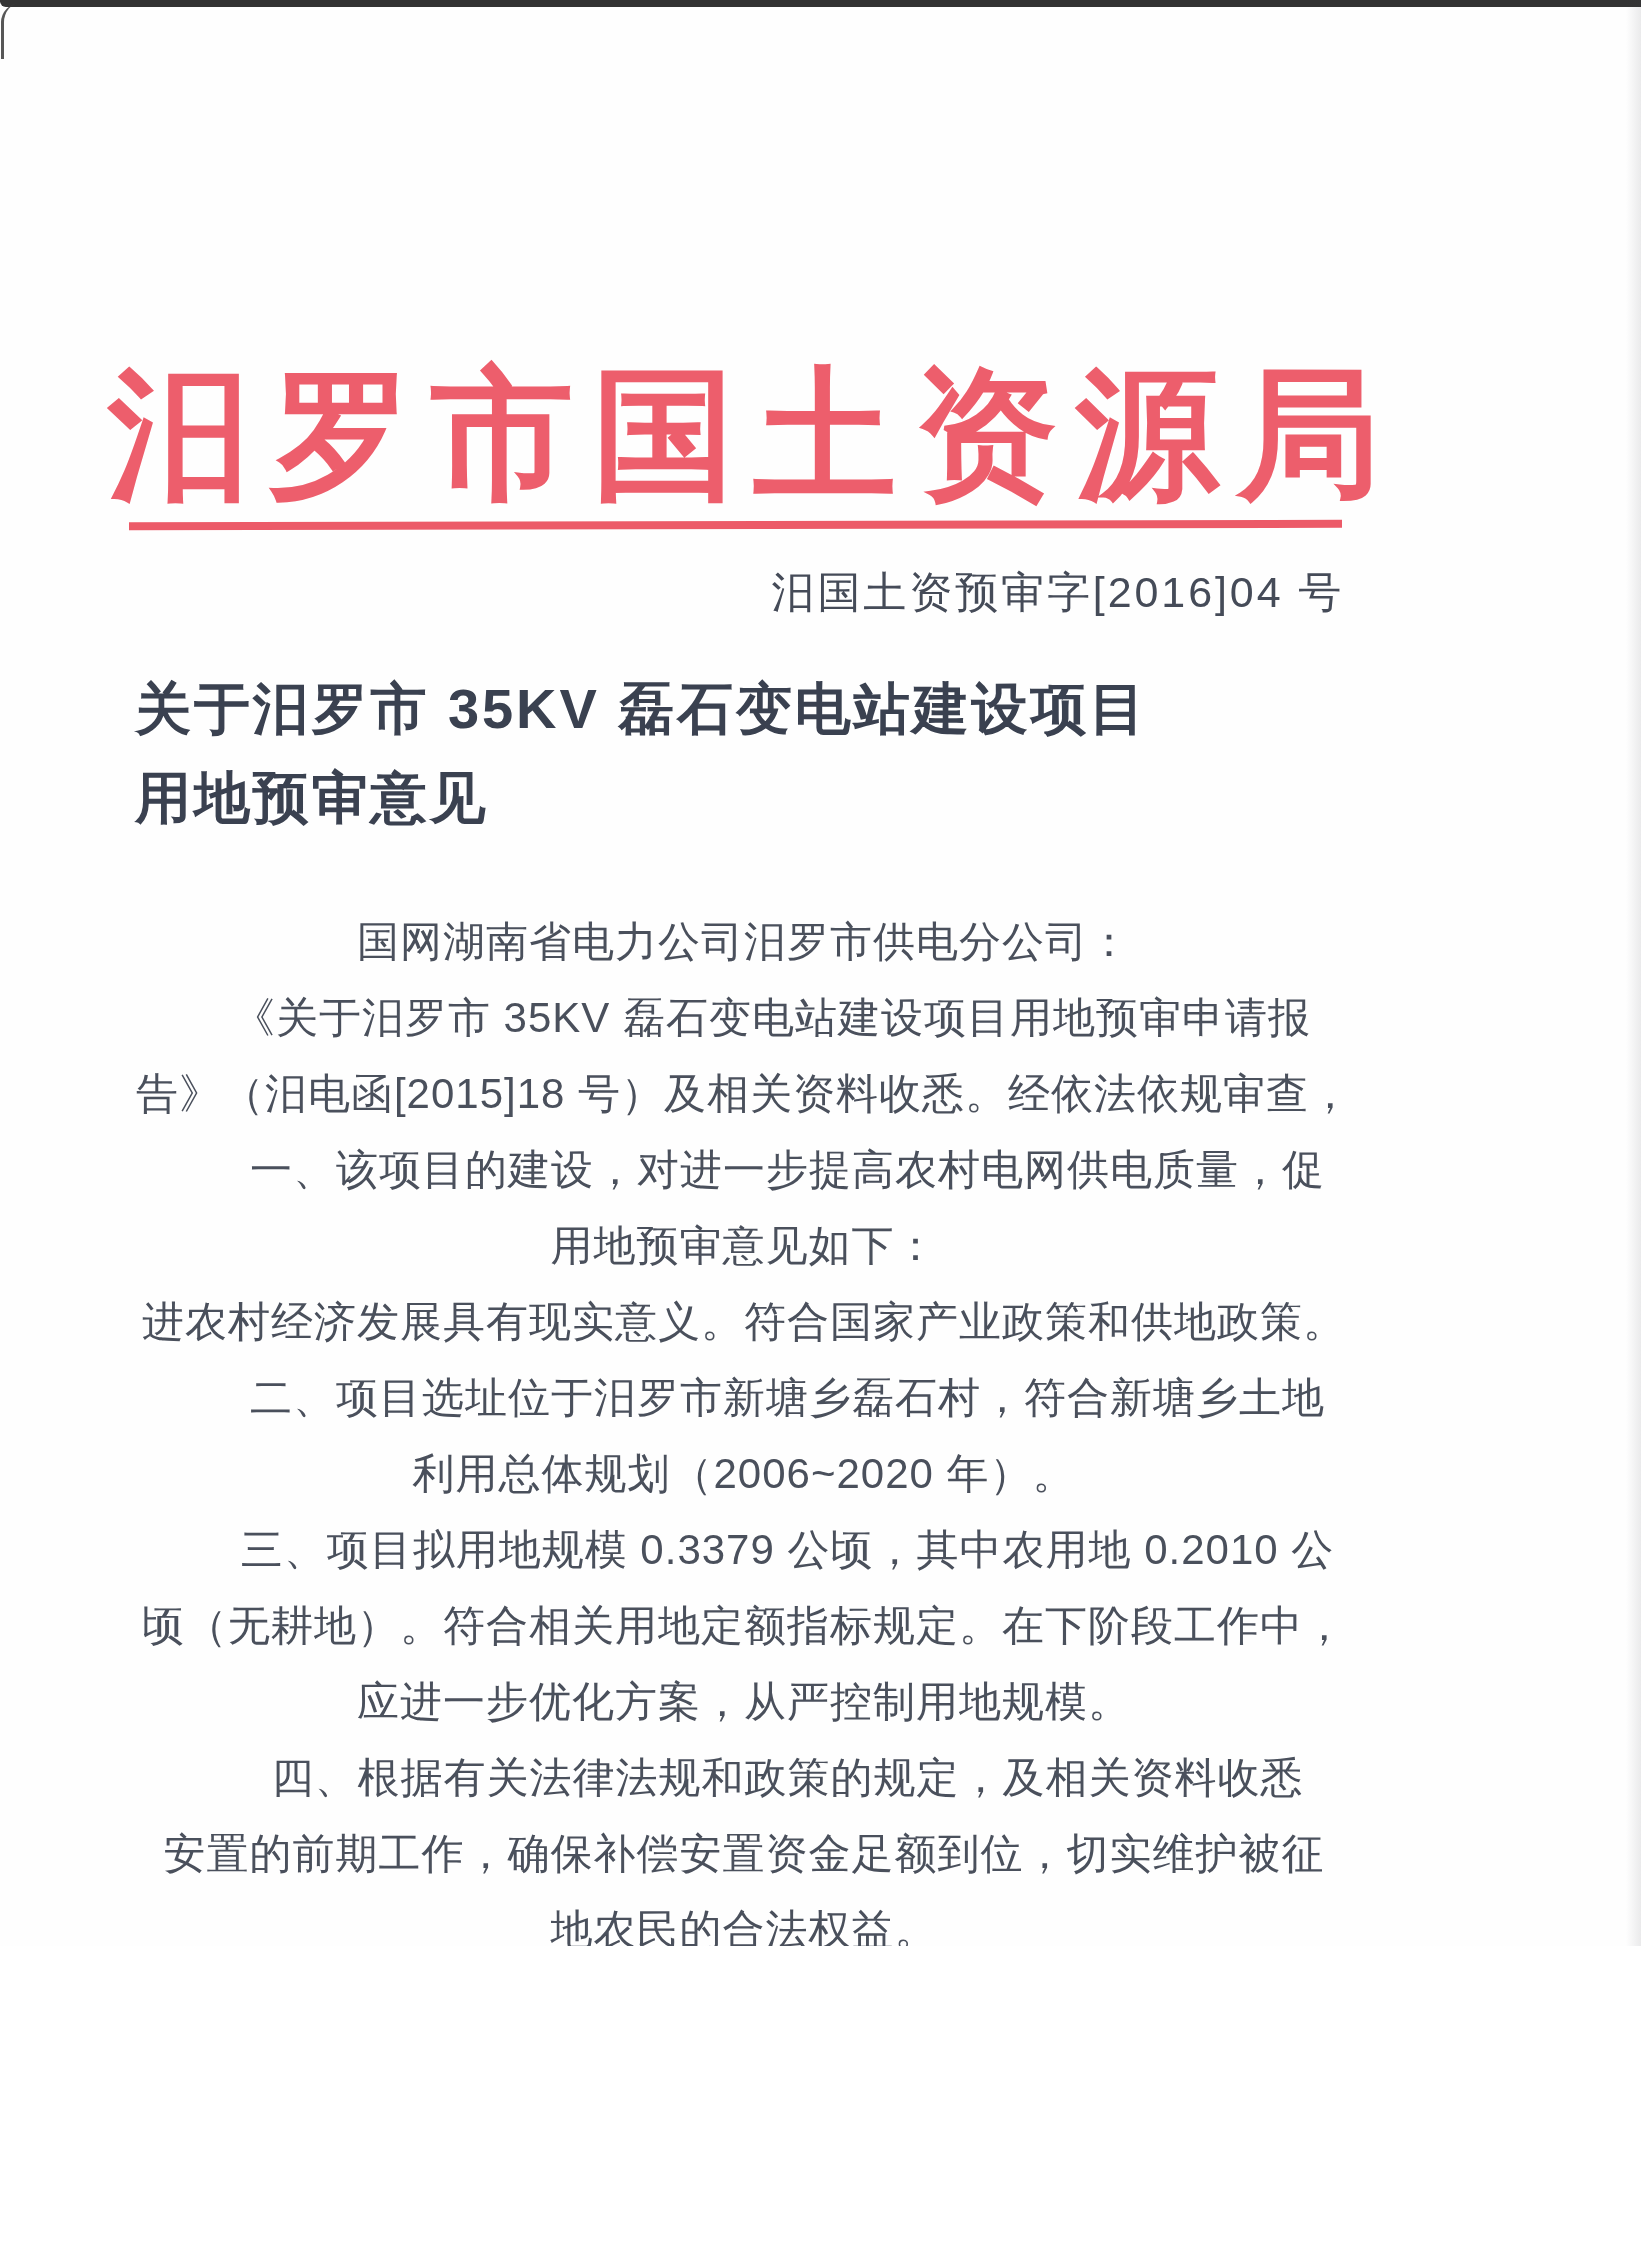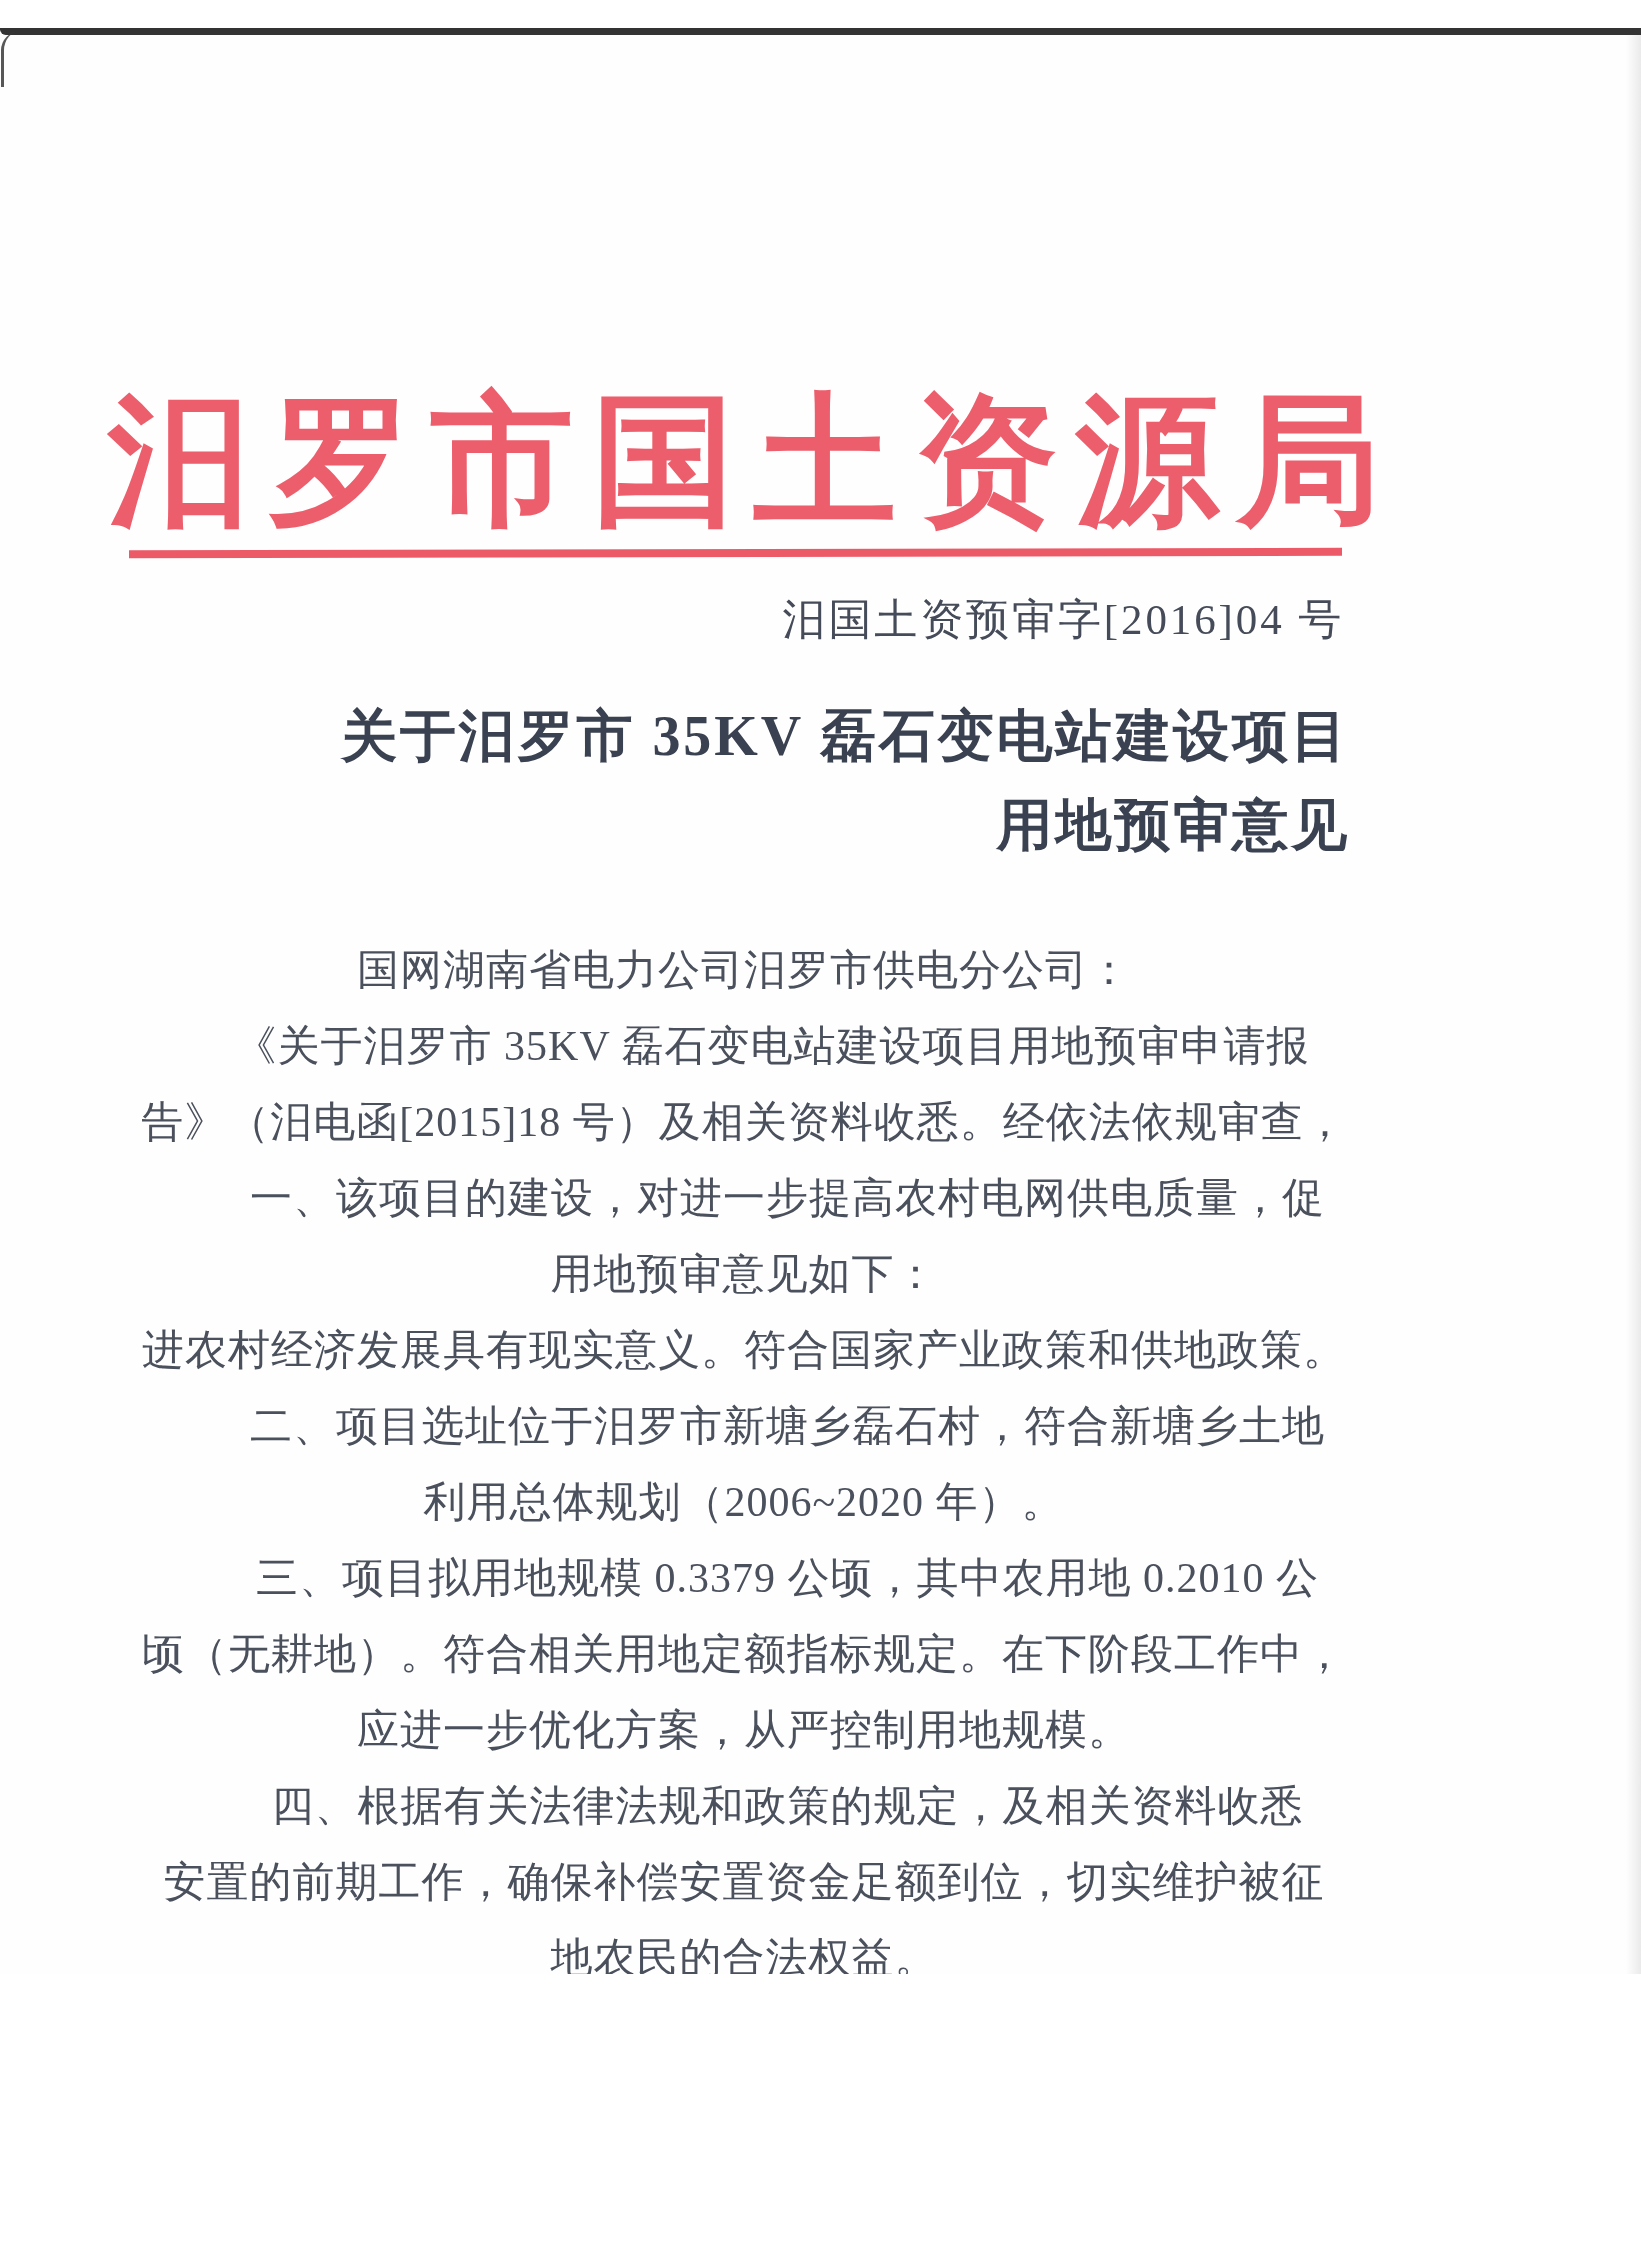--- a/index.html
+++ b/index.html
@@ -1,22 +1,21 @@
 <!DOCTYPE html>
 <html><head>
 <meta charset="utf-8">
 <style>
   html,body{margin:0;padding:0;background:#ffffff;}
   .page{
     position:relative;
     width:1641px;height:1946px;
     background:#fefefee8;
     overflow:hidden;
-    font-family:Liberation Serif, serif;
-    margin-top:28px;
+    font-family:Liberation Sans, sans-serif;
   }
   
   .scan-edge-top{
     position:absolute;top:0;left:0;width:100%;height:6.8px;
     background:#333333;
     border-bottom-left-radius:5.8px;
   }
   .scan-corner{
     position:absolute;top:2.9px;left:1px;width:37px;height:56px;
     border-left:3.9px solid #3a3a3a;
@@ -45,21 +44,21 @@
   }
   .doc-number{
     position:absolute;top:563px;right:5.8px;
     font-size:43px;line-height:58px;
     letter-spacing:2.9px;
     color:#454b58;
     white-space:nowrap;
   }
   .title{
     position:absolute;top:664px;left:0;width:100%;
-    text-align:right;
+    text-align:left;
     font-size:56px;line-height:89px;font-weight:700;
     letter-spacing:2.9px;
     color:#3a4150;
   }
   .body-text{
     position:absolute;top:904px;left:0;width:1218px;
     font-size:42px;line-height:76px;
     letter-spacing:1px;
     color:#4a505c;
   }

